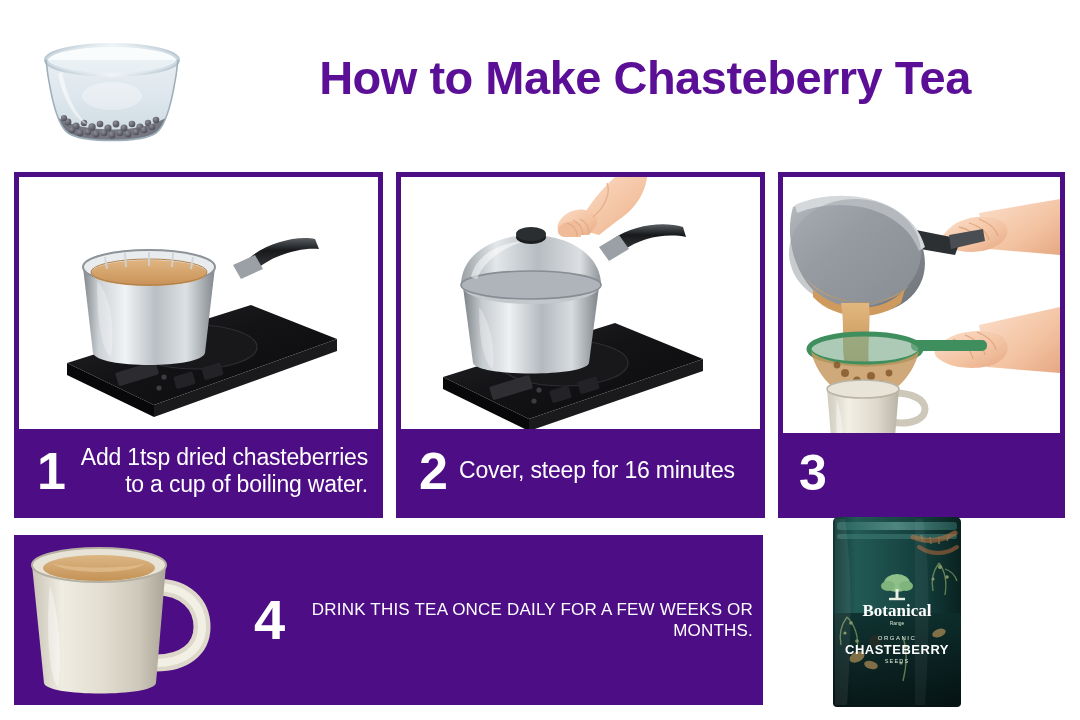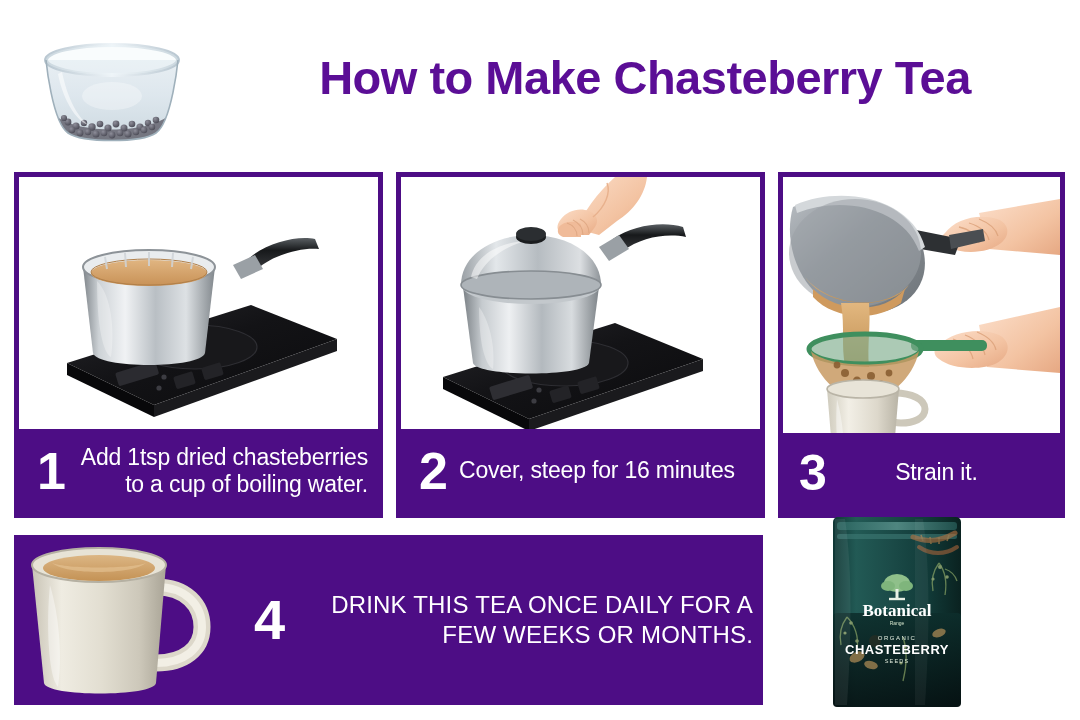--- a/index.html
+++ b/index.html
@@ -109,21 +109,21 @@
   .mug-slot {
     position: relative;
     width: 210px; height: 170px;
     flex: none;
   }
   .panel-4 .step-num {
     font-size: 56px;
     padding: 0 10px 0 30px;
   }
   .panel-4 .caption-text {
-    font-size: 24px;
+    font-size: 17px;
     line-height: 1.25;
     letter-spacing: 0.2px;
   }
 
   
   .pouch-wrap {
     position: absolute;
     left: 827px; top: 513px;
     width: 140px; height: 196px;
   }
@@ -439,21 +439,20 @@
           <path d="M112 216 C128 216 142 222 142 232 C142 242 130 246 118 246 C108 246 100 240 100 232 C100 222 104 216 112 216 Z" fill="none" stroke="#cdc8ba" stroke-width="7"></path>
           <path d="M44 212 L116 212 L110 284 C108 294 52 294 50 284 Z" fill="url(#mug3)"></path>
           <ellipse cx="80" cy="212" rx="36" ry="9" fill="#e8e4d8"></ellipse>
           <ellipse cx="80" cy="212" rx="36" ry="9" fill="none" stroke="#b9b4a6" stroke-width="1.6"></ellipse>
           <path d="M54 222 C60 244 62 270 60 288 C54 282 52 248 54 222 Z" fill="#ffffff" opacity="0.45"></path>
         </g>
       </svg>
     </div>
     <div class="caption-bar">
       <div class="step-num">3</div>
-      <div class="caption-text">Strain it.</div>
     </div>
   </div>
 
   <div class="panel-4">
     <div class="mug-slot">
       <svg class="art" width="210" height="170" viewBox="0 0 210 170">
         <defs>
           <linearGradient id="mugBody4" x1="0" y1="0" x2="1" y2="0">
             <stop offset="0%" stop-color="#c9c4b6"></stop>
             <stop offset="22%" stop-color="#efece2"></stop>

